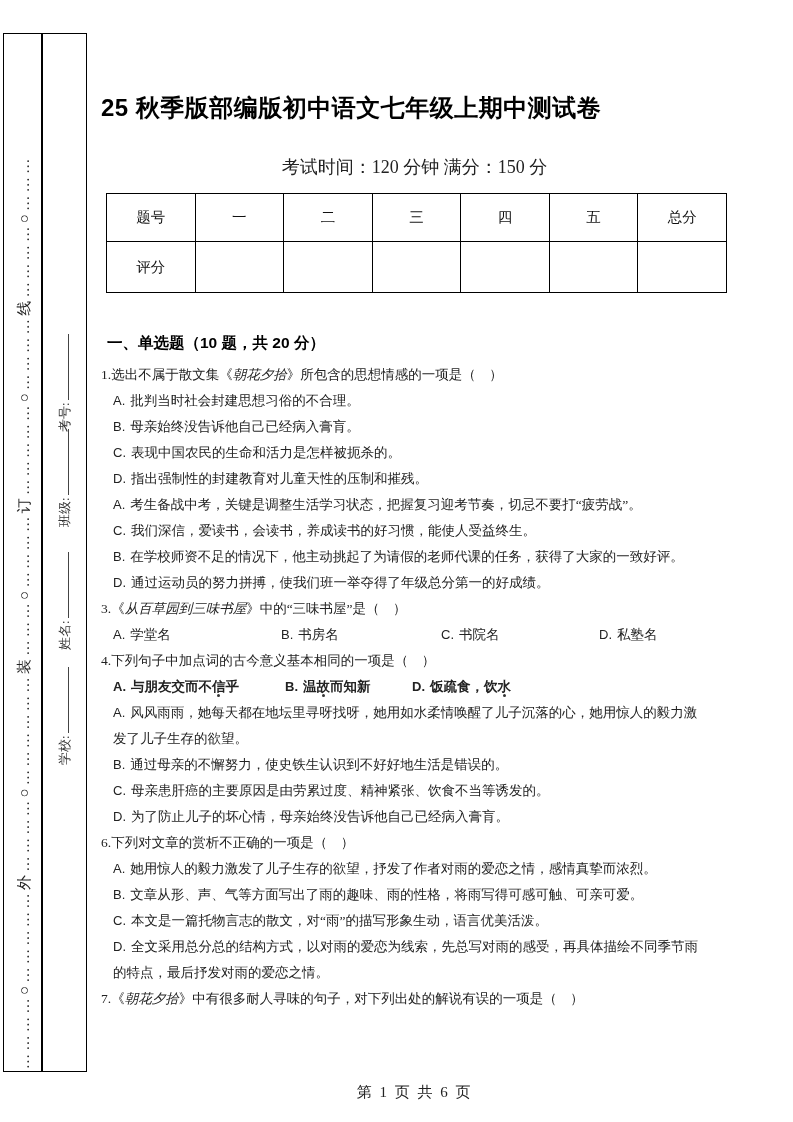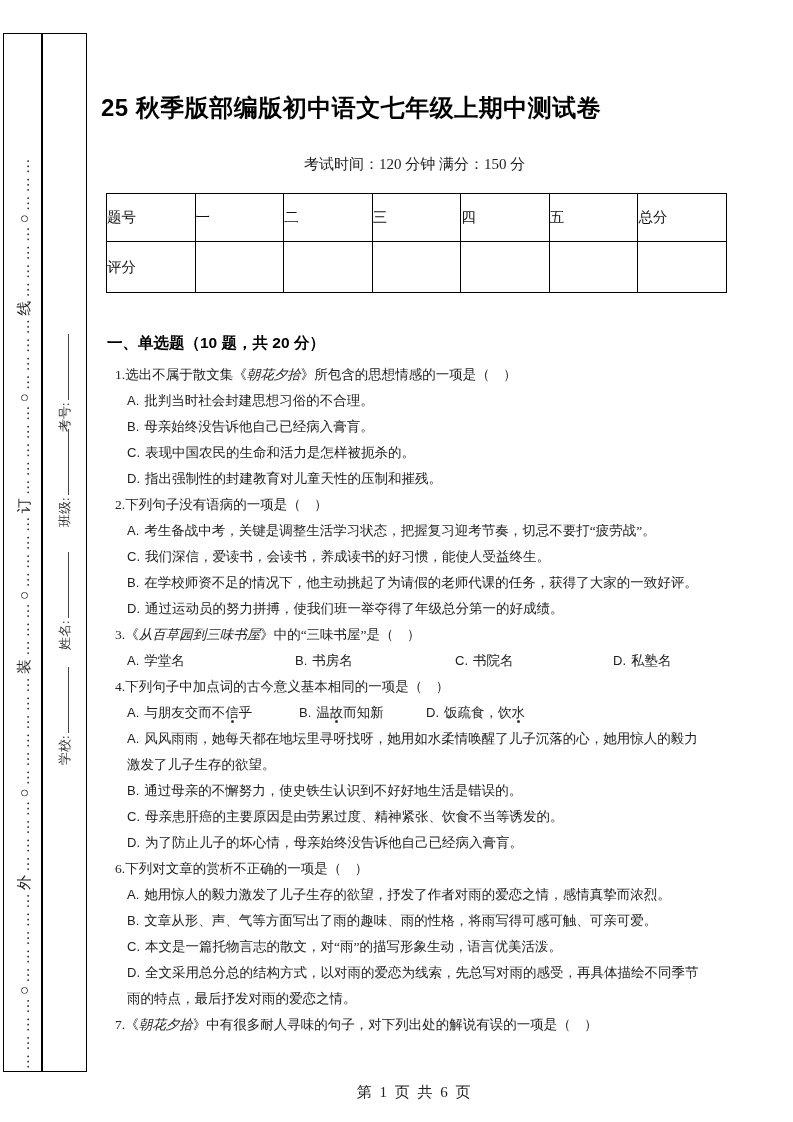--- a/index.html
+++ b/index.html
@@ -29,47 +29,47 @@
   .f3{top:650px;width:112px;}
   .f4{top:765px;width:112px;}
   
   .title{
     position:absolute;left:101px;top:92px;width:627px;text-align:left;
     font-family:"Liberation Sans","DejaVu Sans",sans-serif;
     font-size:24px;font-weight:bold;color:#000;letter-spacing:0.5px;
   }
   .exam-info{
     position:absolute;left:101px;top:155px;width:627px;text-align:center;
-    font-size:15px;color:#222;
+    font-size:18px;color:#222;
   }
   
   .score-table{
     position:absolute;left:106px;top:193px;width:621px;
     border-collapse:collapse;table-layout:fixed;
   }
   .score-table td{
-    border:1.6px solid #000;vertical-align:middle;
+    border:1.6px solid #000;text-align:center;vertical-align:middle;
     font-size:14.5px;color:#111;padding:0;margin-left:45px;
   }
   .score-table tr.r1 td{height:47px;}
   .score-table tr.r2 td{height:50px;}
   
   .main-flow{position:absolute;left:101px;top:328px;width:627px;}
   .section-heading{
     font-family:"Liberation Sans","DejaVu Sans",sans-serif;
     font-size:15.5px;font-weight:bold;color:#000;
     line-height:30px;margin:0 0 4px 6px;
   }
-  .q{font-size:13.5px;line-height:26px;color:#222;margin-left:14px;}
+  .q{font-size:13.5px;line-height:26px;color:#222;}
   .q .stem{margin:0;}
   .book{font-style:italic;}
   .opt{padding-left:12px;padding-right:22px;}
   .opt-row{padding-left:12px;display:grid;}
   .q3row{grid-template-columns:168px 160px 158px 1fr;}
-  .q4row{grid-template-columns:172px 127px 180px 1fr;}
+  .q4row{grid-template-columns:172px 127px 180px 1fr;font-weight:bold;}
   .ol{font-family:"Liberation Sans","DejaVu Sans",sans-serif;font-size:13px;margin-right:5px;}
   .dotchar{position:relative;}
   .dotchar::after{
     content:"";position:absolute;left:50%;bottom:-3px;width:3px;height:3px;
     margin-left:-1.5px;border-radius:50%;background:#333;
   }
   
   .footer{
     position:absolute;left:101px;top:1083px;width:627px;text-align:center;
     font-size:15px;color:#222;letter-spacing:2px;
@@ -121,21 +121,20 @@
 
     <div class="q">
       <div class="stem"><span>1.选出不属于散文集《</span><span class="book">朝花夕拾</span><span>》所包含的思想情感的一项是（　）</span></div>
       <div class="opt"><span class="ol">A.</span><span>批判当时社会封建思想习俗的不合理。</span></div>
       <div class="opt"><span class="ol">B.</span><span>母亲始终没告诉他自己已经病入膏肓。</span></div>
       <div class="opt"><span class="ol">C.</span><span>表现中国农民的生命和活力是怎样被扼杀的。</span></div>
       <div class="opt"><span class="ol">D.</span><span>指出强制性的封建教育对儿童天性的压制和摧残。</span></div>
     </div>
 
     <div class="q">
-      <div class="stem"><span>2.下列句子没有语病的一项是（　）</span></div>
       <div class="opt"><span class="ol">A.</span><span>考生备战中考，关键是调整生活学习状态，把握复习迎考节奏，切忌不要打“疲劳战”。</span></div>
       <div class="opt"><span class="ol">C.</span><span>我们深信，爱读书，会读书，养成读书的好习惯，能使人受益终生。</span></div>
       <div class="opt"><span class="ol">B.</span><span>在学校师资不足的情况下，他主动挑起了为请假的老师代课的任务，获得了大家的一致好评。</span></div>
       <div class="opt"><span class="ol">D.</span><span>通过运动员的努力拼搏，使我们班一举夺得了年级总分第一的好成绩。</span></div>
     </div>
 
     <div class="q">
       <div class="stem"><span>3.《</span><span class="book">从百草园到三味书屋</span><span>》中的“三味书屋”是（　）</span></div>
       <div class="opt-row q3row">
         <span><span class="ol">A.</span><span>学堂名</span></span>

